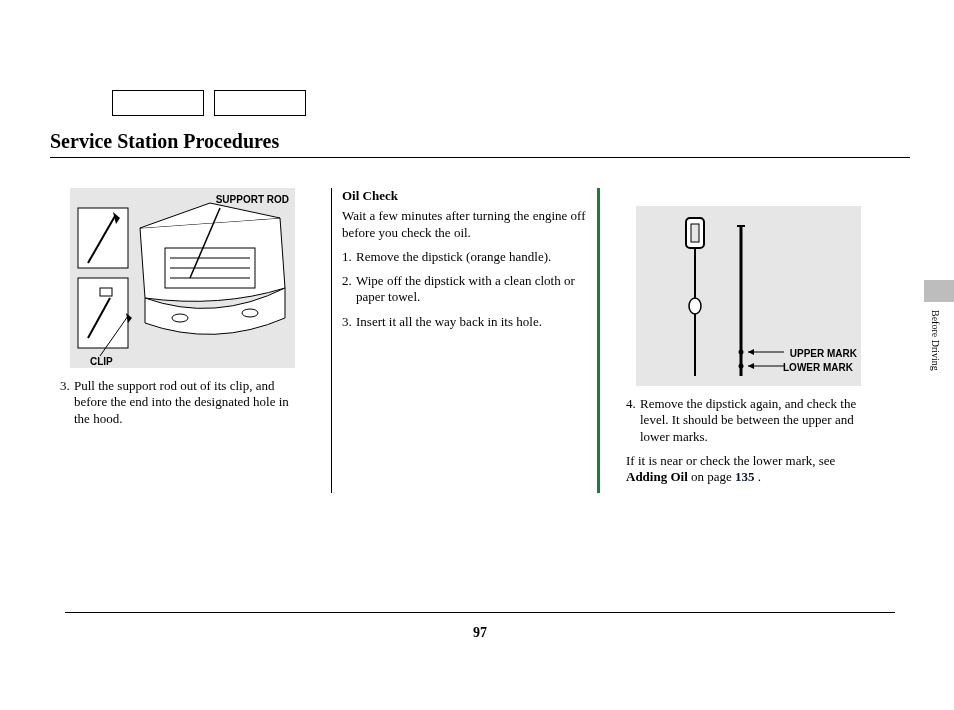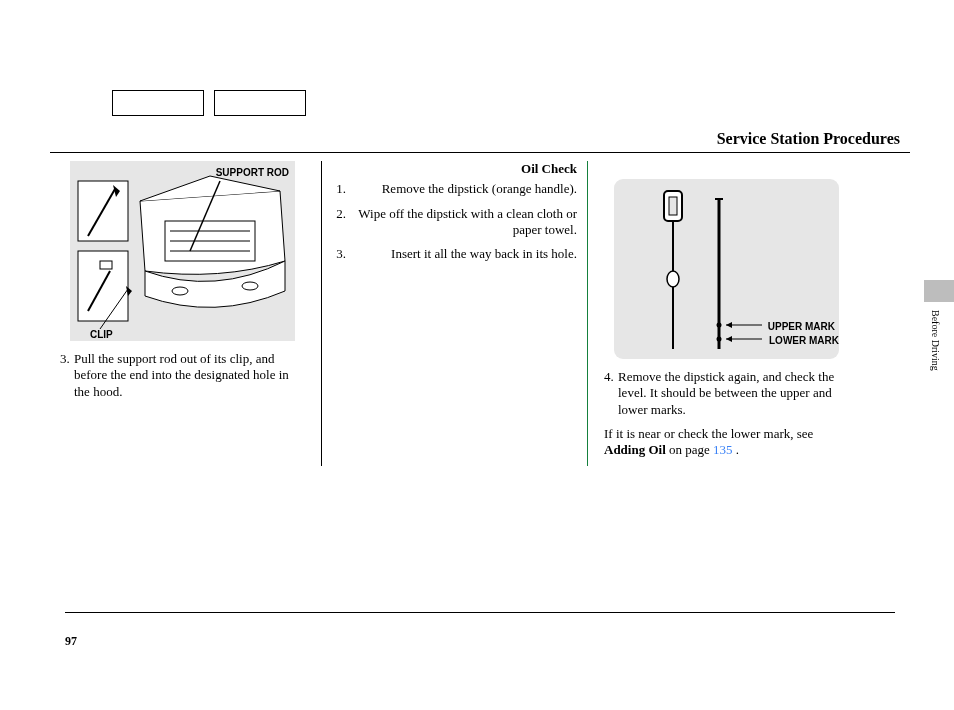--- a/index.html
+++ b/index.html
@@ -27,40 +27,39 @@
   .nav-box {
     width: 90px;
     height: 24px;
     border: 1.5px solid #000;
     background: #fff;
   }
   .header {
     margin-top: 40px;
     border-bottom: 1px solid #000;
     padding-bottom: 4px;
-    text-align: right;
-    font-weight: bold;
-    font-size: 16px;
+    text-align: left;
+    font-weight: bold;
+    font-size: 20px;
     padding-right: 10px;
   }
   .columns {
     display: flex;
-    margin-top: 8px;
-    gap: 6px;
+    margin-top: 30px;
+    gap: 16px;
   }
   .col {
     width: 245px;
     padding: 0 10px;
     font-size: 13px;
     line-height: 1.25;
   }
   .col.mid {
     border-left: 1px solid #000;
-    border-right: 1px solid #15803d;
-    text-align: right;
+    border-right: 3px solid #15803d;
   }
   .fig {
     background: #e6e6e6;
     width: 225px;
     height: 180px;
     position: relative;
     margin: 0 auto 10px auto;
   }
   .fig-label {
     position: absolute;
@@ -85,44 +84,44 @@
     flex: 1;
   }
   .para {
     margin-bottom: 8px;
   }
   .page-num {
     position: absolute;
     right: 55px;
     top: 612px;
     font-weight: bold;
-    font-size: 12px;
+    font-size: 14px;
     border-top: 1px solid #000;
     width: 830px;
-    text-align: left;
-    padding-top: 21px;
+    text-align: center;
+    padding-top: 12px;
     left: 65px;
   }
   .side-tab {
     position: absolute;
     right: 0;
     top: 280px;
     width: 30px;
     height: 22px;
     background: #bdbdbd;
   }
   .side-label {
     position: absolute;
     right: 13px;
     top: 310px;
     font-size: 10px;
     writing-mode: vertical-rl;
     font-family: Georgia, serif;
   }
-  .link { color: #3b82f6; }
+  .link { color: #0f172a; font-weight: bold; }
   svg { display: block; }
 </style>
 </head>
 <body>
 
 <div class="nav-boxes">
   <div class="nav-box"></div>
   <div class="nav-box"></div>
 </div>
 
@@ -163,38 +162,39 @@
         </svg>
       </div>
       <div class="step">
         <div class="step-num">3.</div>
         <div class="step-text">Pull the support rod out of its clip, and before the end into the designated hole in the hood.</div>
       </div>
     </div>
 
     <div class="col mid">
       <div class="subhead">Oil Check</div>
+      <div class="para">Wait a few minutes after turning the engine off before you check the oil.</div>
       <div class="step">
         <div class="step-num">1.</div>
         <div class="step-text">Remove the dipstick (orange handle).</div>
       </div>
       <div class="step">
         <div class="step-num">2.</div>
         <div class="step-text">Wipe off the dipstick with a clean cloth or paper towel.</div>
       </div>
       <div class="step">
         <div class="step-num">3.</div>
         <div class="step-text">Insert it all the way back in its hole.</div>
       </div>
     </div>
 
     <div class="col">
-      <div class="fig" style="margin-top:18px;border-radius:9px;">
+      <div class="fig" style="margin-top:18px;">
         <span class="fig-label" style="top:142px; right:4px;">UPPER MARK</span>
-        <span class="fig-label" style="top:156px; right:0;">LOWER MARK</span>
+        <span class="fig-label" style="top:156px; right:8px;">LOWER MARK</span>
         <svg width="225" height="180" viewBox="0 0 225 180">
 
           <rect x="50" y="12" width="18" height="30" rx="4" fill="#fff" stroke="#000" stroke-width="2"></rect>
           <rect x="55" y="18" width="8" height="18" fill="#e6e6e6" stroke="#000"></rect>
           <line x1="59" y1="42" x2="59" y2="95" stroke="#000" stroke-width="2"></line>
           <ellipse cx="59" cy="100" rx="6" ry="8" fill="#fff" stroke="#000" stroke-width="1.5"></ellipse>
           <line x1="59" y1="108" x2="59" y2="170" stroke="#000" stroke-width="2"></line>
 
           <line x1="105" y1="20" x2="105" y2="170" stroke="#000" stroke-width="3"></line>
           <line x1="101" y1="20" x2="109" y2="20" stroke="#000" stroke-width="2"></line>

